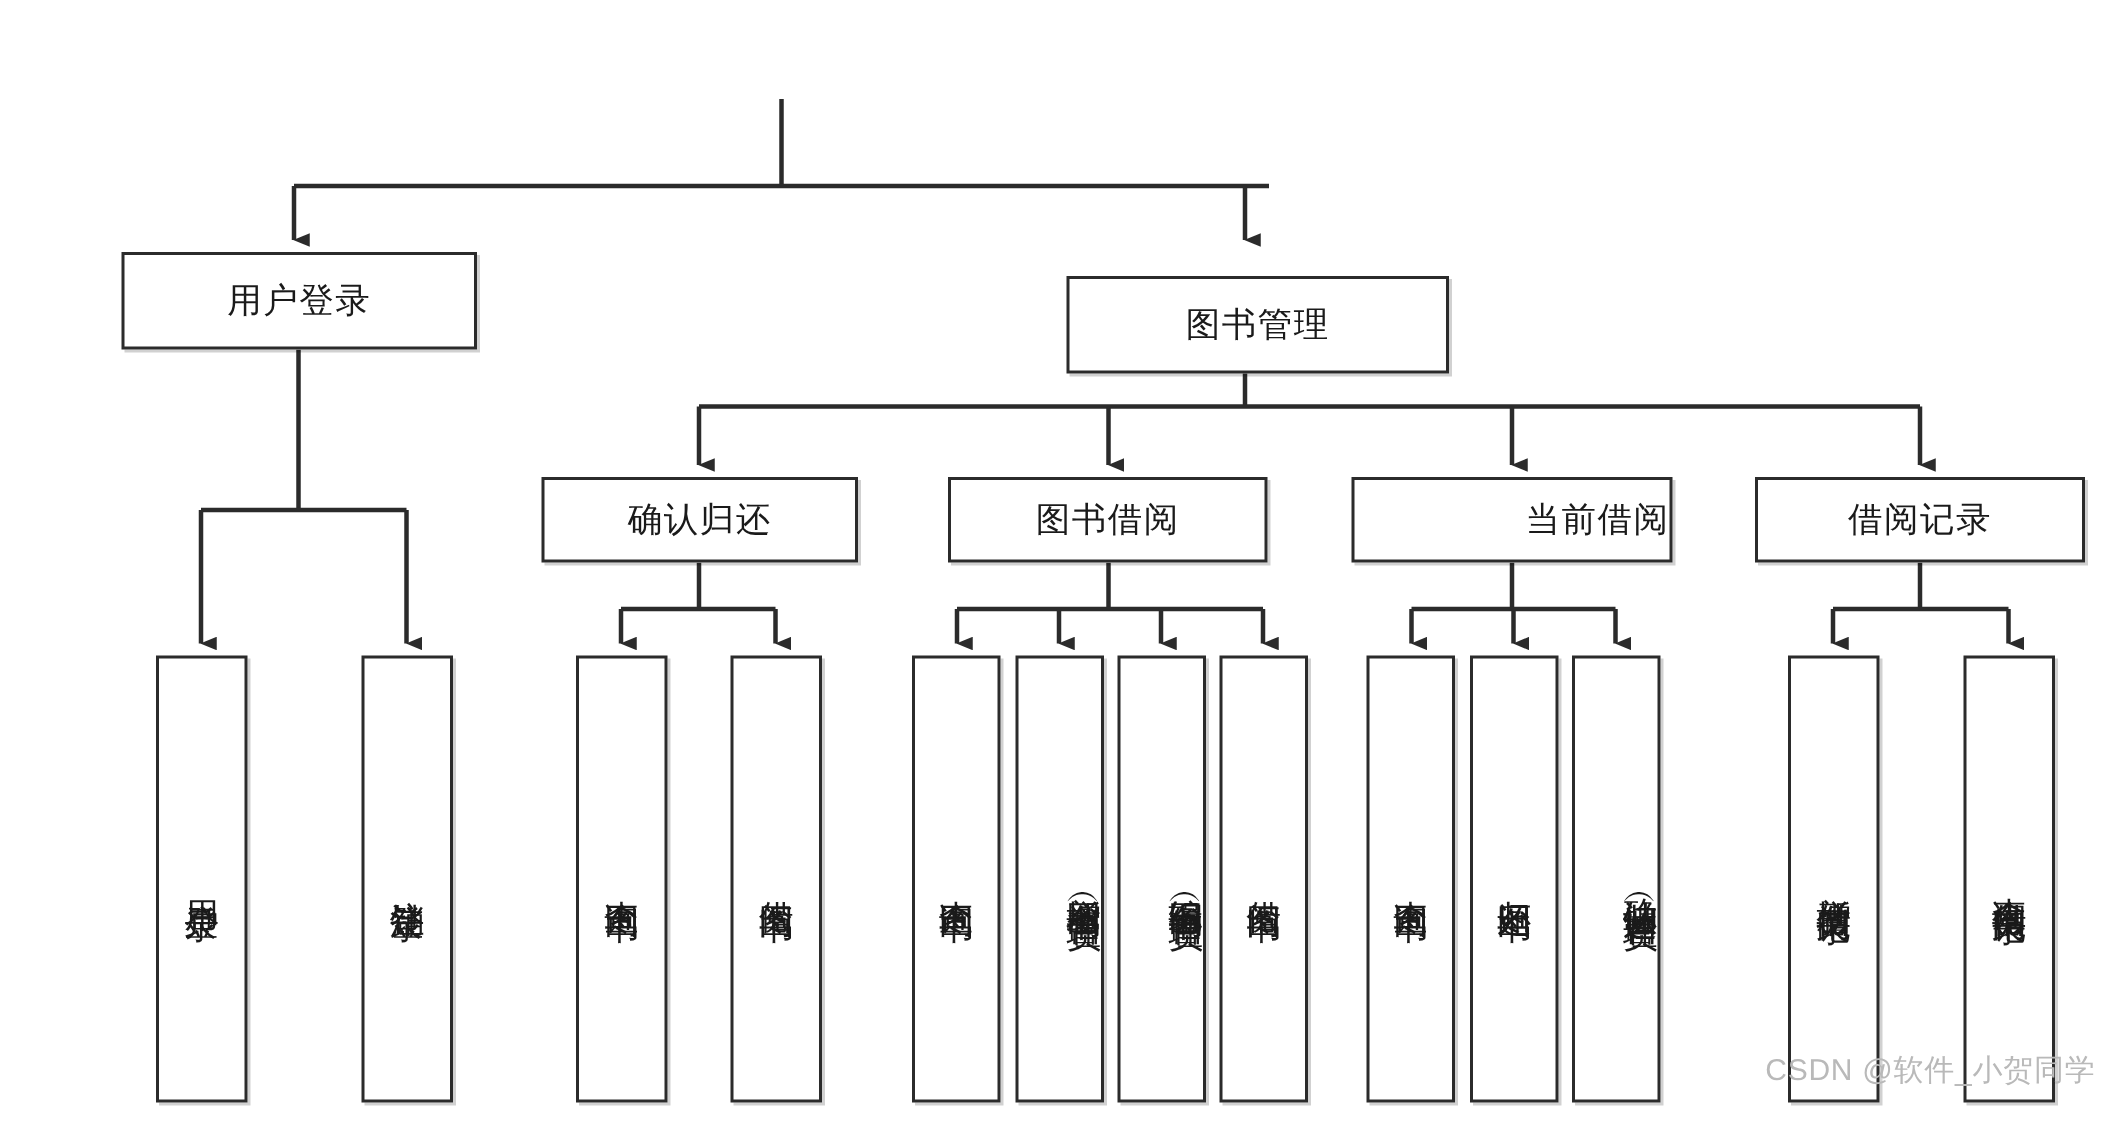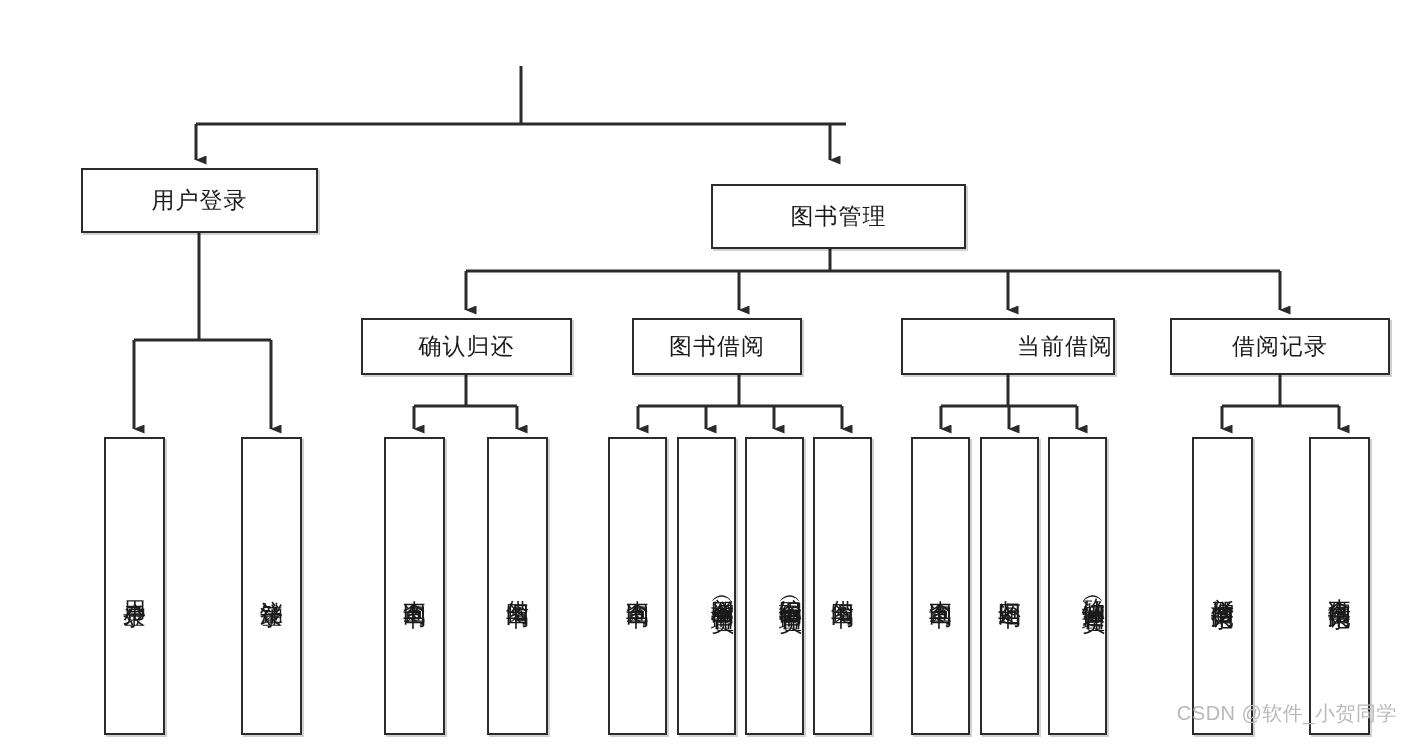--- a/index.html
+++ b/index.html
@@ -129,21 +129,21 @@
   <div class="node horiz" style="left:81px; top:168px; width:237px; height:65px;">
     <span>用户登录</span>
   </div>
   <div class="node horiz" style="left:711px; top:184px; width:255px; height:65px;">
     <span>图书管理</span>
   </div>
 
   <div class="node horiz" style="left:361px; top:318px; width:211px; height:57px;">
     <span>确认归还</span>
   </div>
-  <div class="node horiz" style="left:632px; top:318px; width:170px; height:57px;">
+  <div class="node horiz" style="left:632px; top:318px; width:213px; height:57px;">
     <span>图书借阅</span>
   </div>
   <div class="node horiz" style="left:901px; top:318px; width:214px; height:57px;justify-content:flex-end;">
     <span>当前借阅</span>
   </div>
   <div class="node horiz" style="left:1170px; top:318px; width:220px; height:57px;">
     <span>借阅记录</span>
   </div>
 
   <div class="node vert center-v" style="left:104px; top:437px; width:61px; height:298px;">

